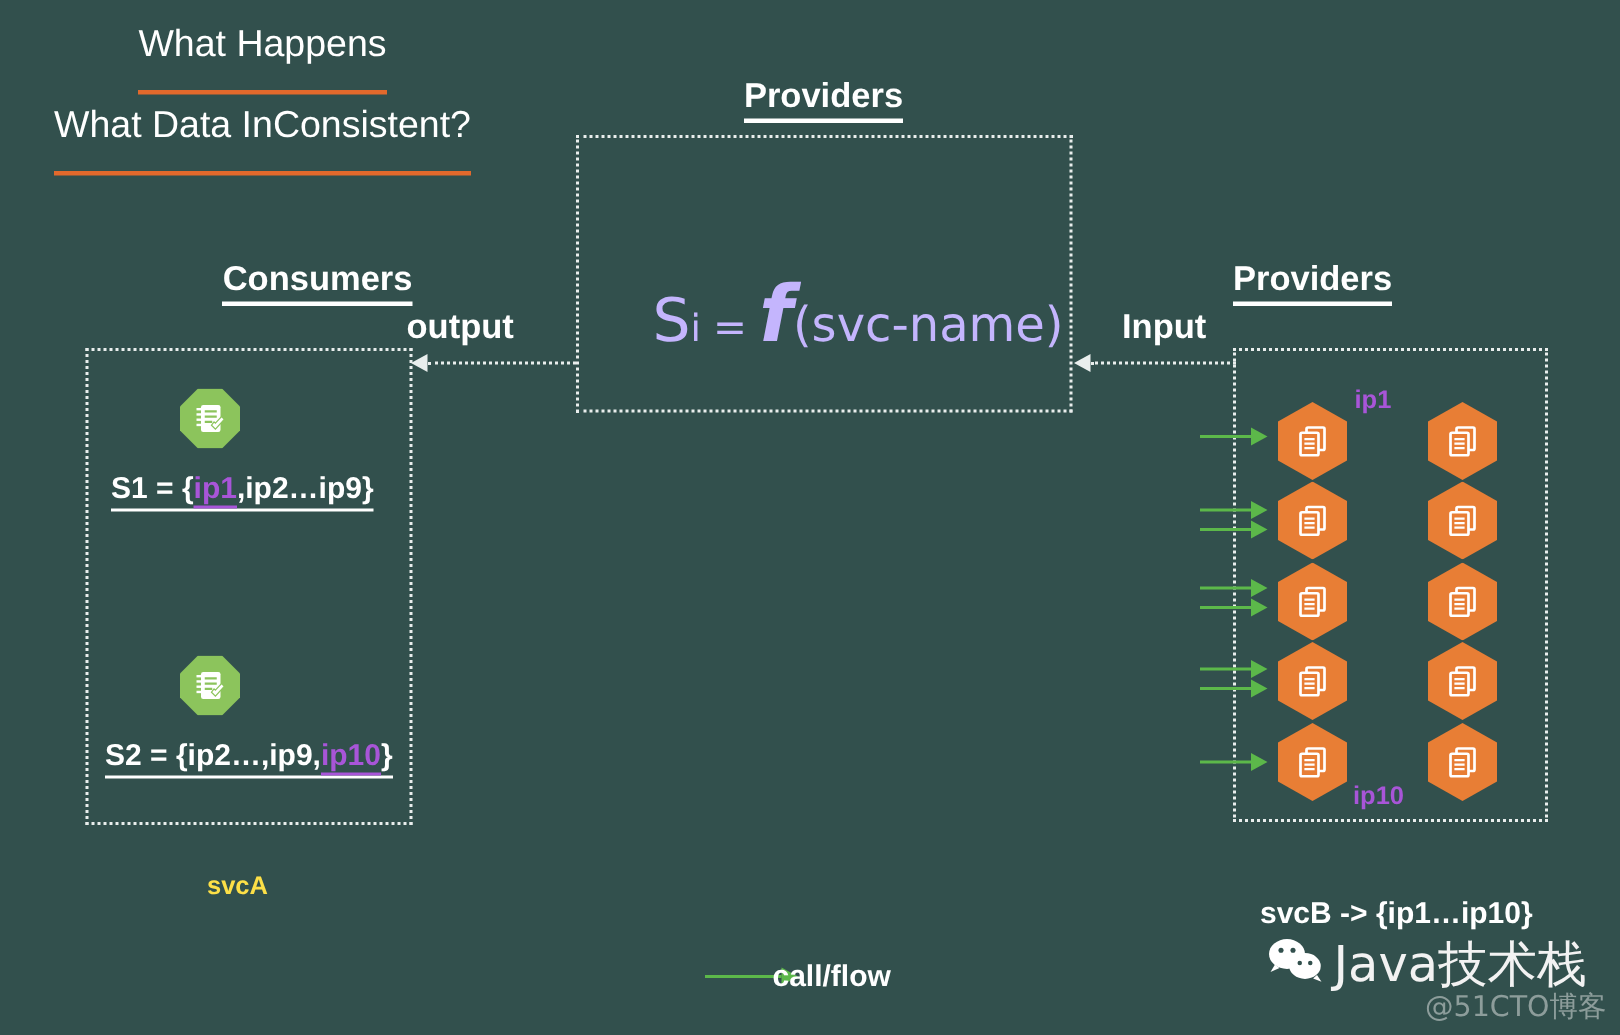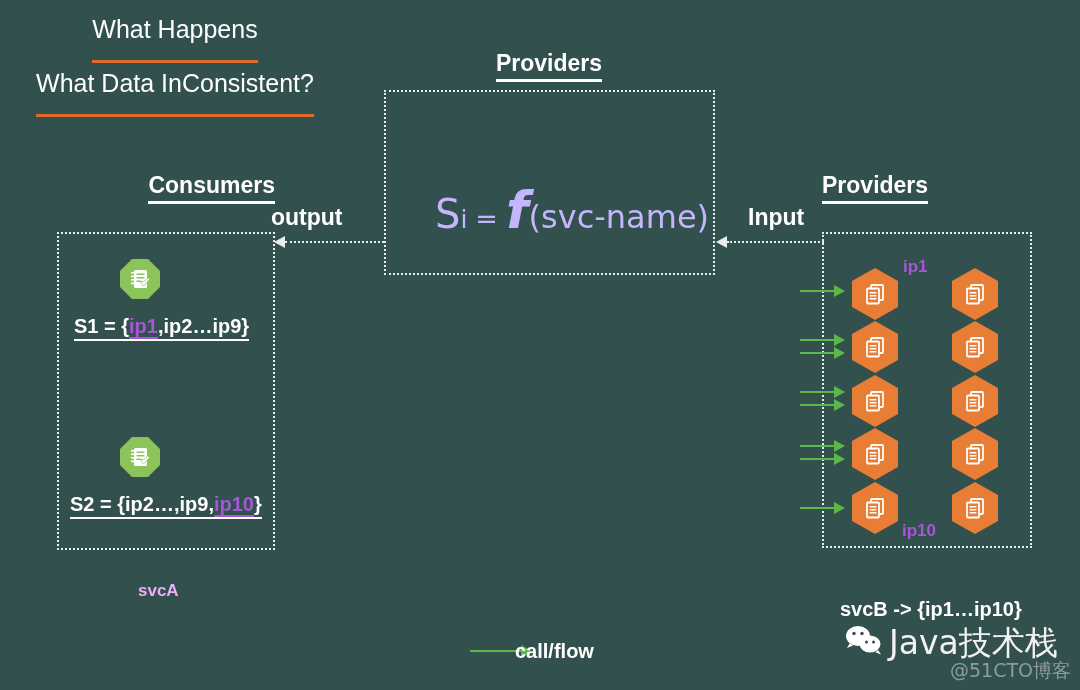--- a/index.html
+++ b/index.html
@@ -86,21 +86,21 @@
 
   
   .setline{
     color:#ffffff;font-weight:bold;font-size:20px;
     white-space:nowrap;border-bottom:2px solid #ffffff;
     display:inline-block;padding-bottom:1px;
   }
   .ipmark{color:#a855d8;border-bottom:2px solid #a855d8;}
 
   
-  .svclabel{color:#f0abfc;font-weight:bold;font-size:17px;white-space:nowrap;}
+  .svclabel{color:#fde047;font-weight:bold;font-size:17px;white-space:nowrap;}
   .svclabel-big{color:#ffffff;font-weight:bold;font-size:20px;white-space:nowrap;}
 
   
   .hex{
     width:46px;height:52px;
     background:#e87e35;
     clip-path:polygon(50% 0,100% 25%,100% 75%,50% 100%,0 75%,0 25%);
     display:flex;align-items:center;justify-content:center;
   }
   .hex svg{display:block;}

